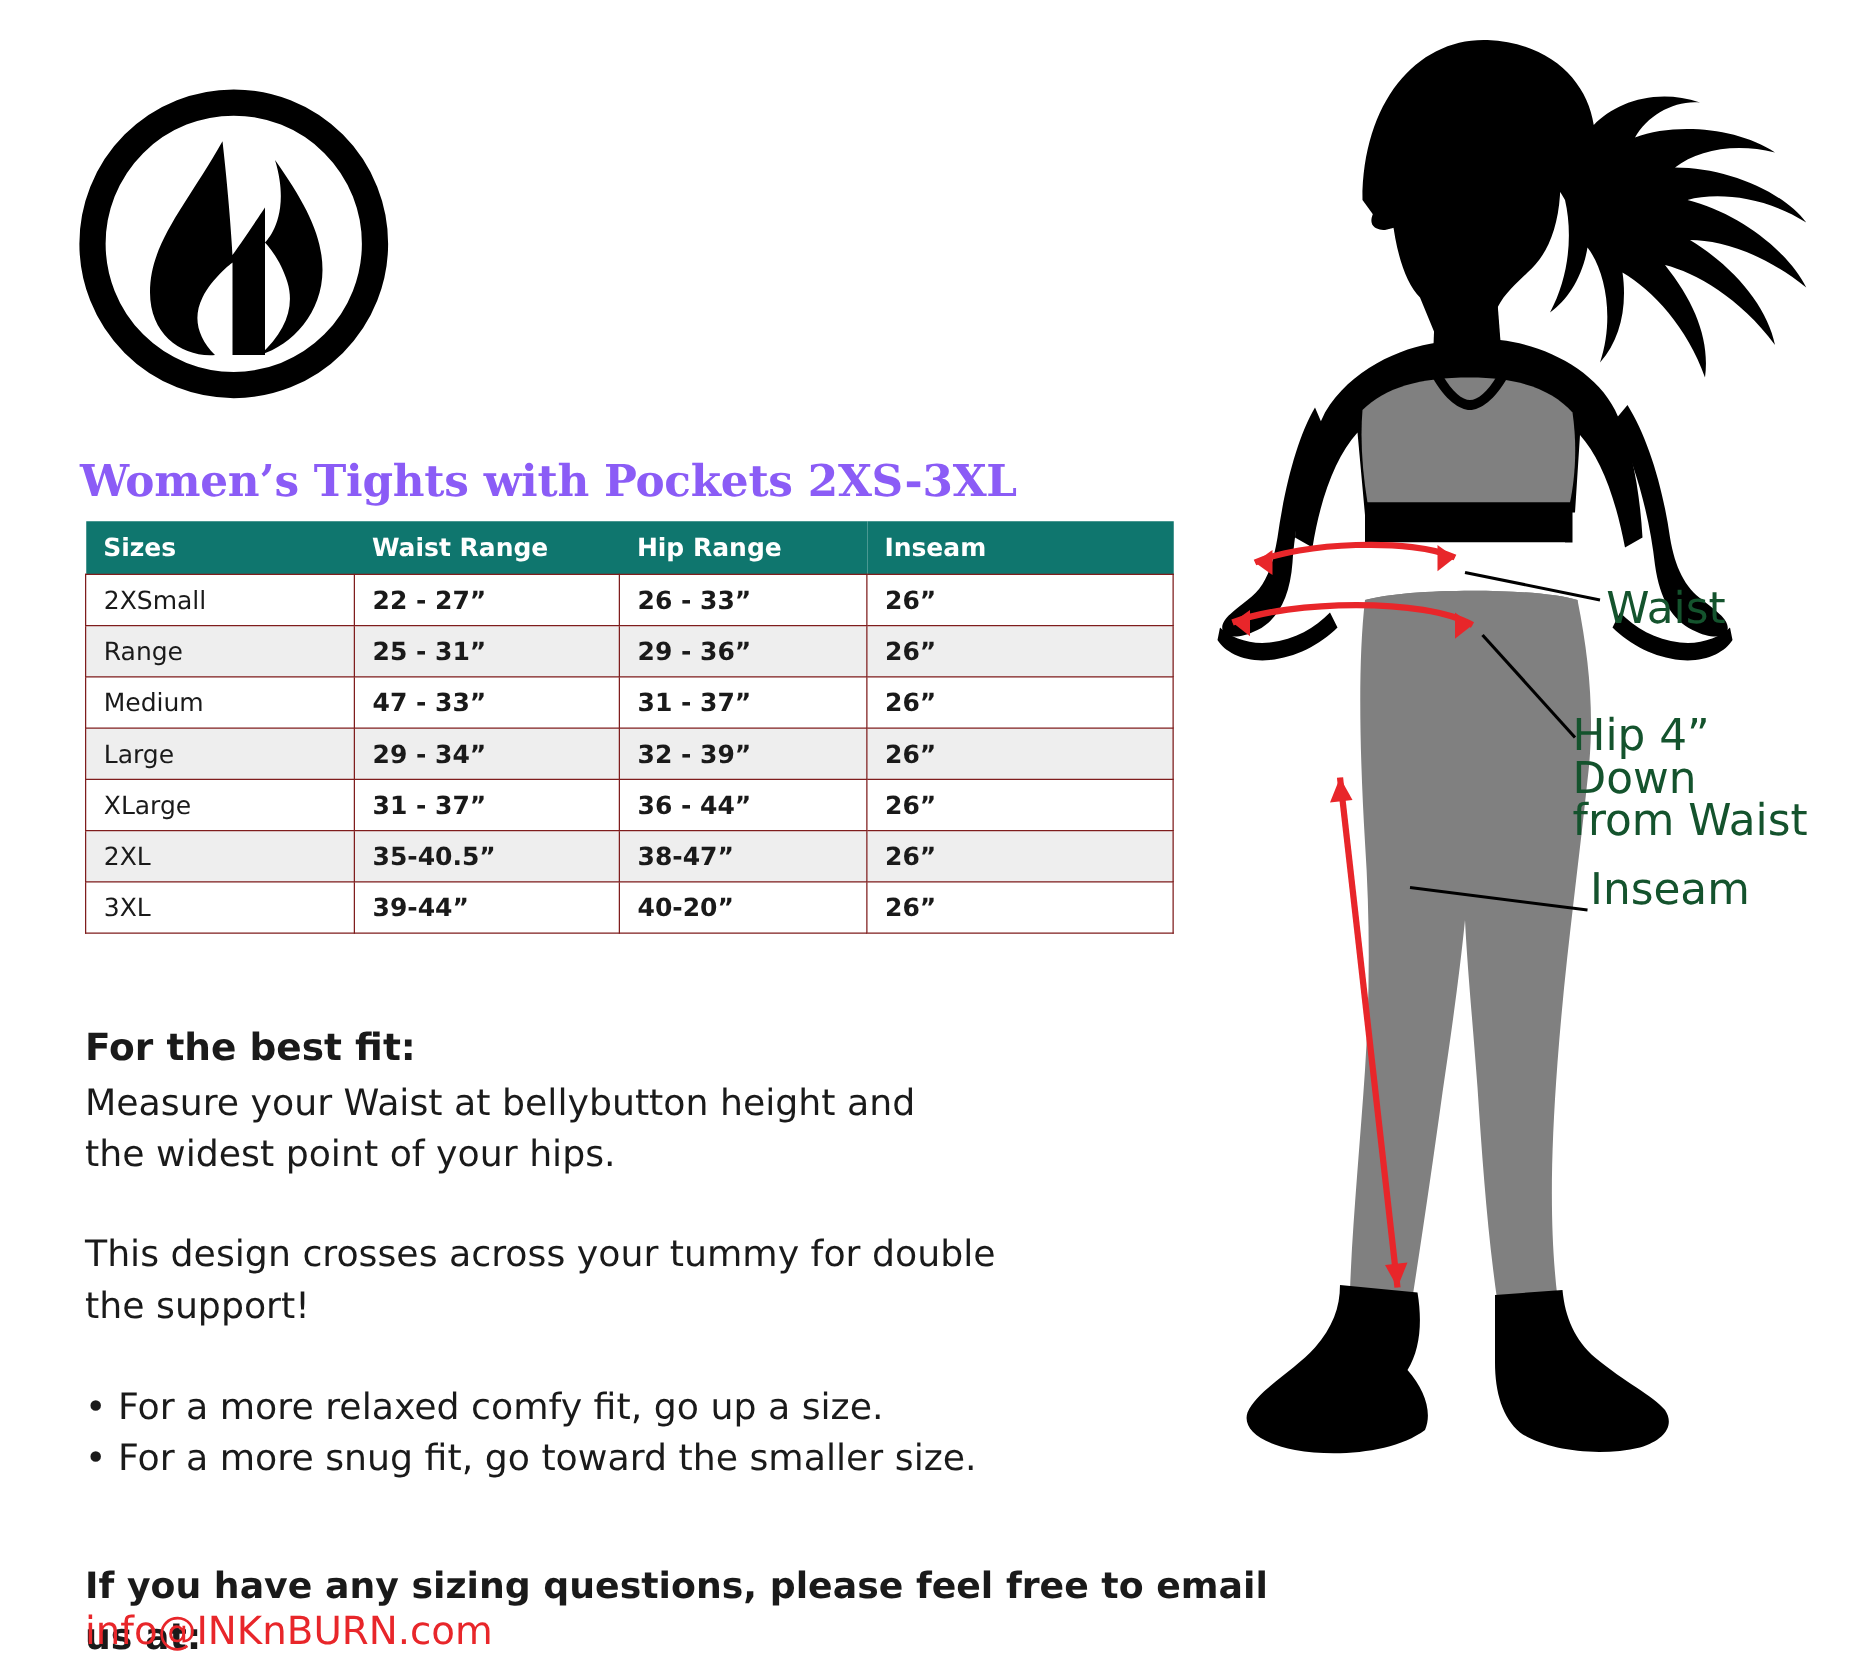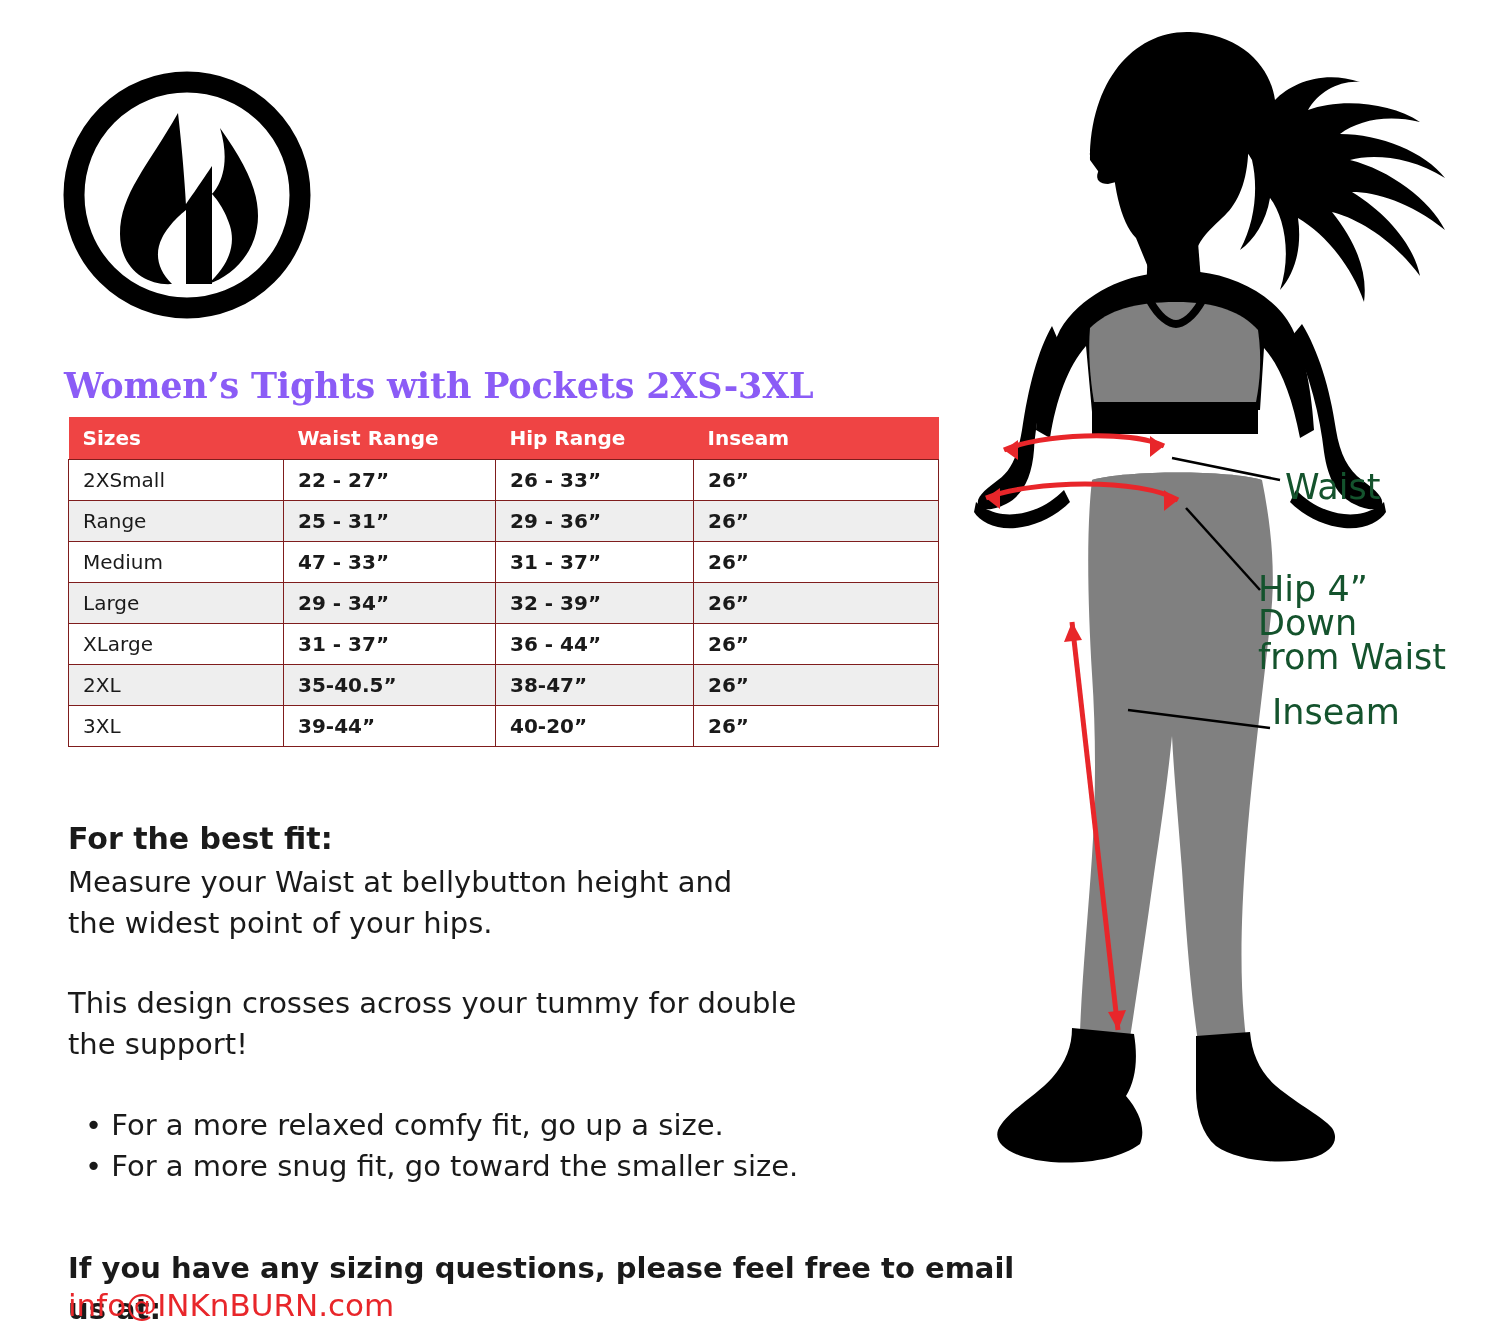--- a/index.html
+++ b/index.html
@@ -42,21 +42,21 @@
   
   #size-table {
     position: absolute;
     left: 68px;
     top: 417px;
     width: 870px;
     border-collapse: collapse;
     table-layout: fixed;
   }
   #size-table th {
-    background: #ef4444;
+    background: #0f766e;
     color: #ffffff;
     font-size: 20px;
     font-weight: bold;
     text-align: left;
     padding: 9px 0 9px 14px;
     font-family: "DejaVu Sans", sans-serif;
   }
   #size-table td {
     font-size: 20px;
     color: #1a1a1a;
@@ -83,21 +83,21 @@
     font-family: "DejaVu Sans", sans-serif;
   }
   #best-fit-head {
     top: 818px;
     font-weight: bold;
     font-size: 30px;
   }
   #measure-text { top: 862px; width: 880px; }
   #design-text  { top: 983px; width: 900px; }
   #bullets      { top: 1105px; width: 900px; }
-  #bullets div  { white-space: nowrap; margin-left: 17px; }
+  #bullets div  { white-space: nowrap; }
   #email-line   { top: 1248px; width: 950px; font-weight: bold; }
   #email-addr {
     position: absolute;
     left: 68px;
     top: 1287px;
     color: #e8262a;
     font-size: 31px;
     font-family: "DejaVu Sans", sans-serif;
   }
 

